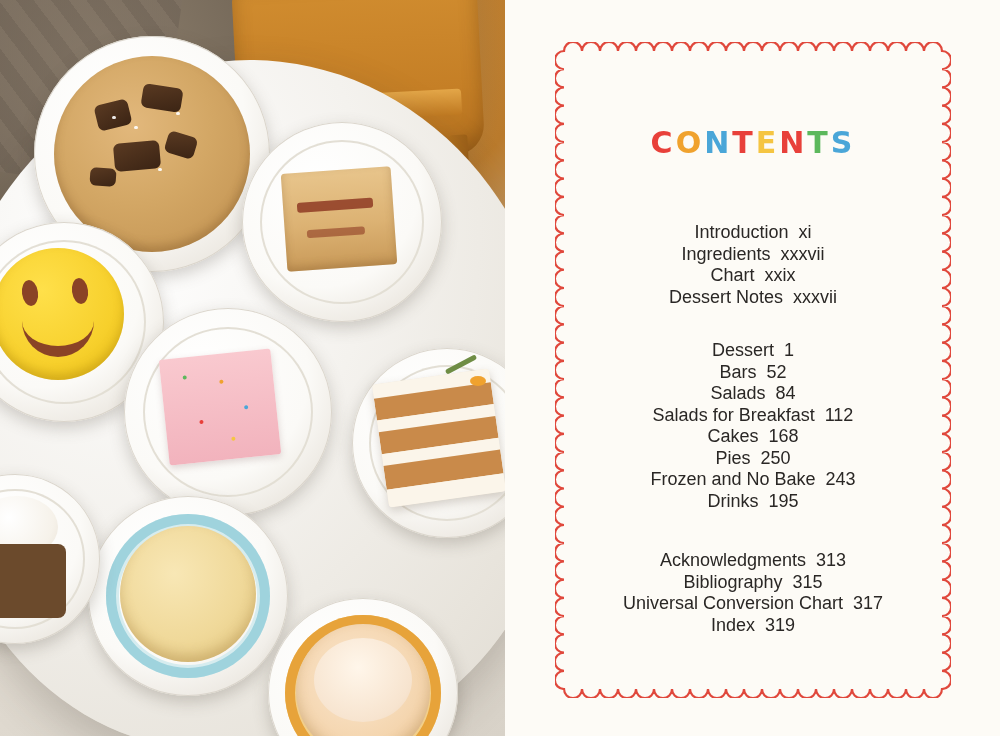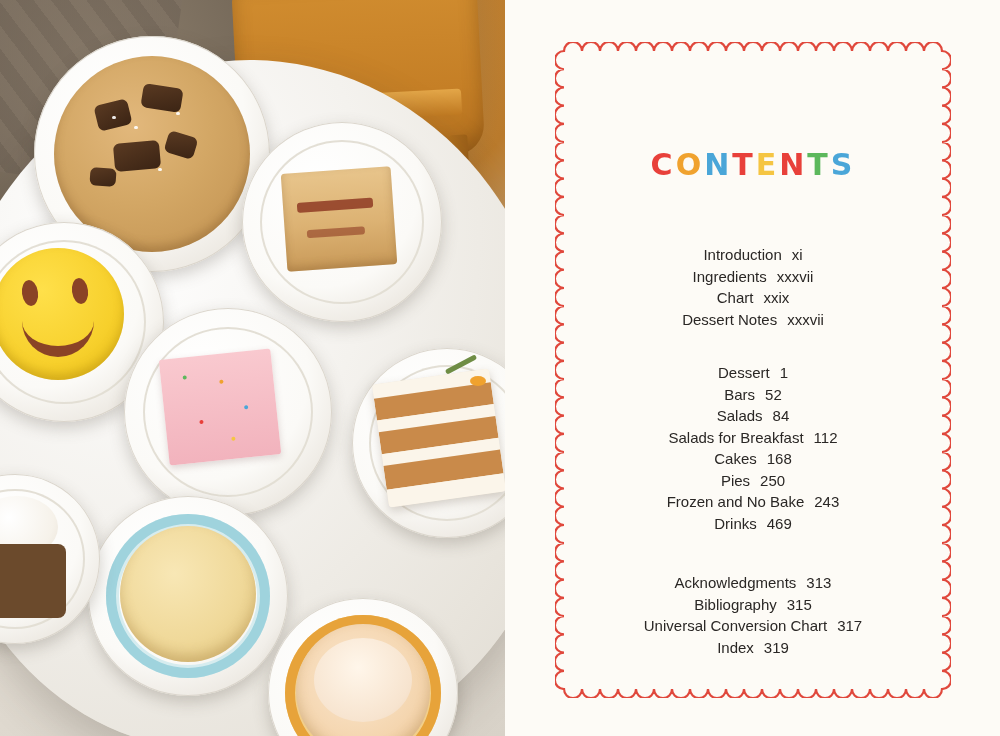--- a/index.html
+++ b/index.html
@@ -189,34 +189,34 @@
 
   .contents-inner {
     position: absolute;
     left: 50px; top: 42px;
     width: 396px; height: 656px;
     display: flex;
     flex-direction: column;
     align-items: center;
   }
   .contents-title {
-    margin-top: 105px;
+    margin-top: 83px;
     font-family: "DejaVu Sans", sans-serif;
     font-weight: 700;
     font-size: 30px;
     letter-spacing: 3px;
     white-space: nowrap;
   }
   .contents-title span { display:inline-block; }
 
   .toc-group {
     width: 100%;
     text-align: center;
     color: #2a2725;
-    font-size: 15px;
+    font-size: 18px;
     font-family: "Liberation Sans", sans-serif;
   }
   .toc-group.front { margin-top: 62px; }
   .toc-group.main  { margin-top: 32px; }
   .toc-group.back  { margin-top: 38px; }
 
   .toc-line {
     line-height: 21.5px;
     white-space: nowrap;
   }
@@ -334,21 +334,21 @@
           <div class="toc-line"><span class="t">Dessert Notes</span><span class="p">xxxvii</span></div>
         </div>
       <div class="toc-group main">
           <div class="toc-line"><span class="t">Dessert</span><span class="p">1</span></div>
           <div class="toc-line"><span class="t">Bars</span><span class="p">52</span></div>
           <div class="toc-line"><span class="t">Salads</span><span class="p">84</span></div>
           <div class="toc-line"><span class="t">Salads for Breakfast</span><span class="p">112</span></div>
           <div class="toc-line"><span class="t">Cakes</span><span class="p">168</span></div>
           <div class="toc-line"><span class="t">Pies</span><span class="p">250</span></div>
           <div class="toc-line"><span class="t">Frozen and No Bake</span><span class="p">243</span></div>
-          <div class="toc-line"><span class="t">Drinks</span><span class="p">469</span></div>
+          <div class="toc-line"><span class="t">Drinks</span><span class="p">195</span></div>
         </div>
       <div class="toc-group back">
           <div class="toc-line"><span class="t">Acknowledgments</span><span class="p">313</span></div>
           <div class="toc-line"><span class="t">Bibliography</span><span class="p">315</span></div>
           <div class="toc-line"><span class="t">Universal Conversion Chart</span><span class="p">317</span></div>
           <div class="toc-line"><span class="t">Index</span><span class="p">319</span></div>
         </div>
     </div>
   </div>
 

